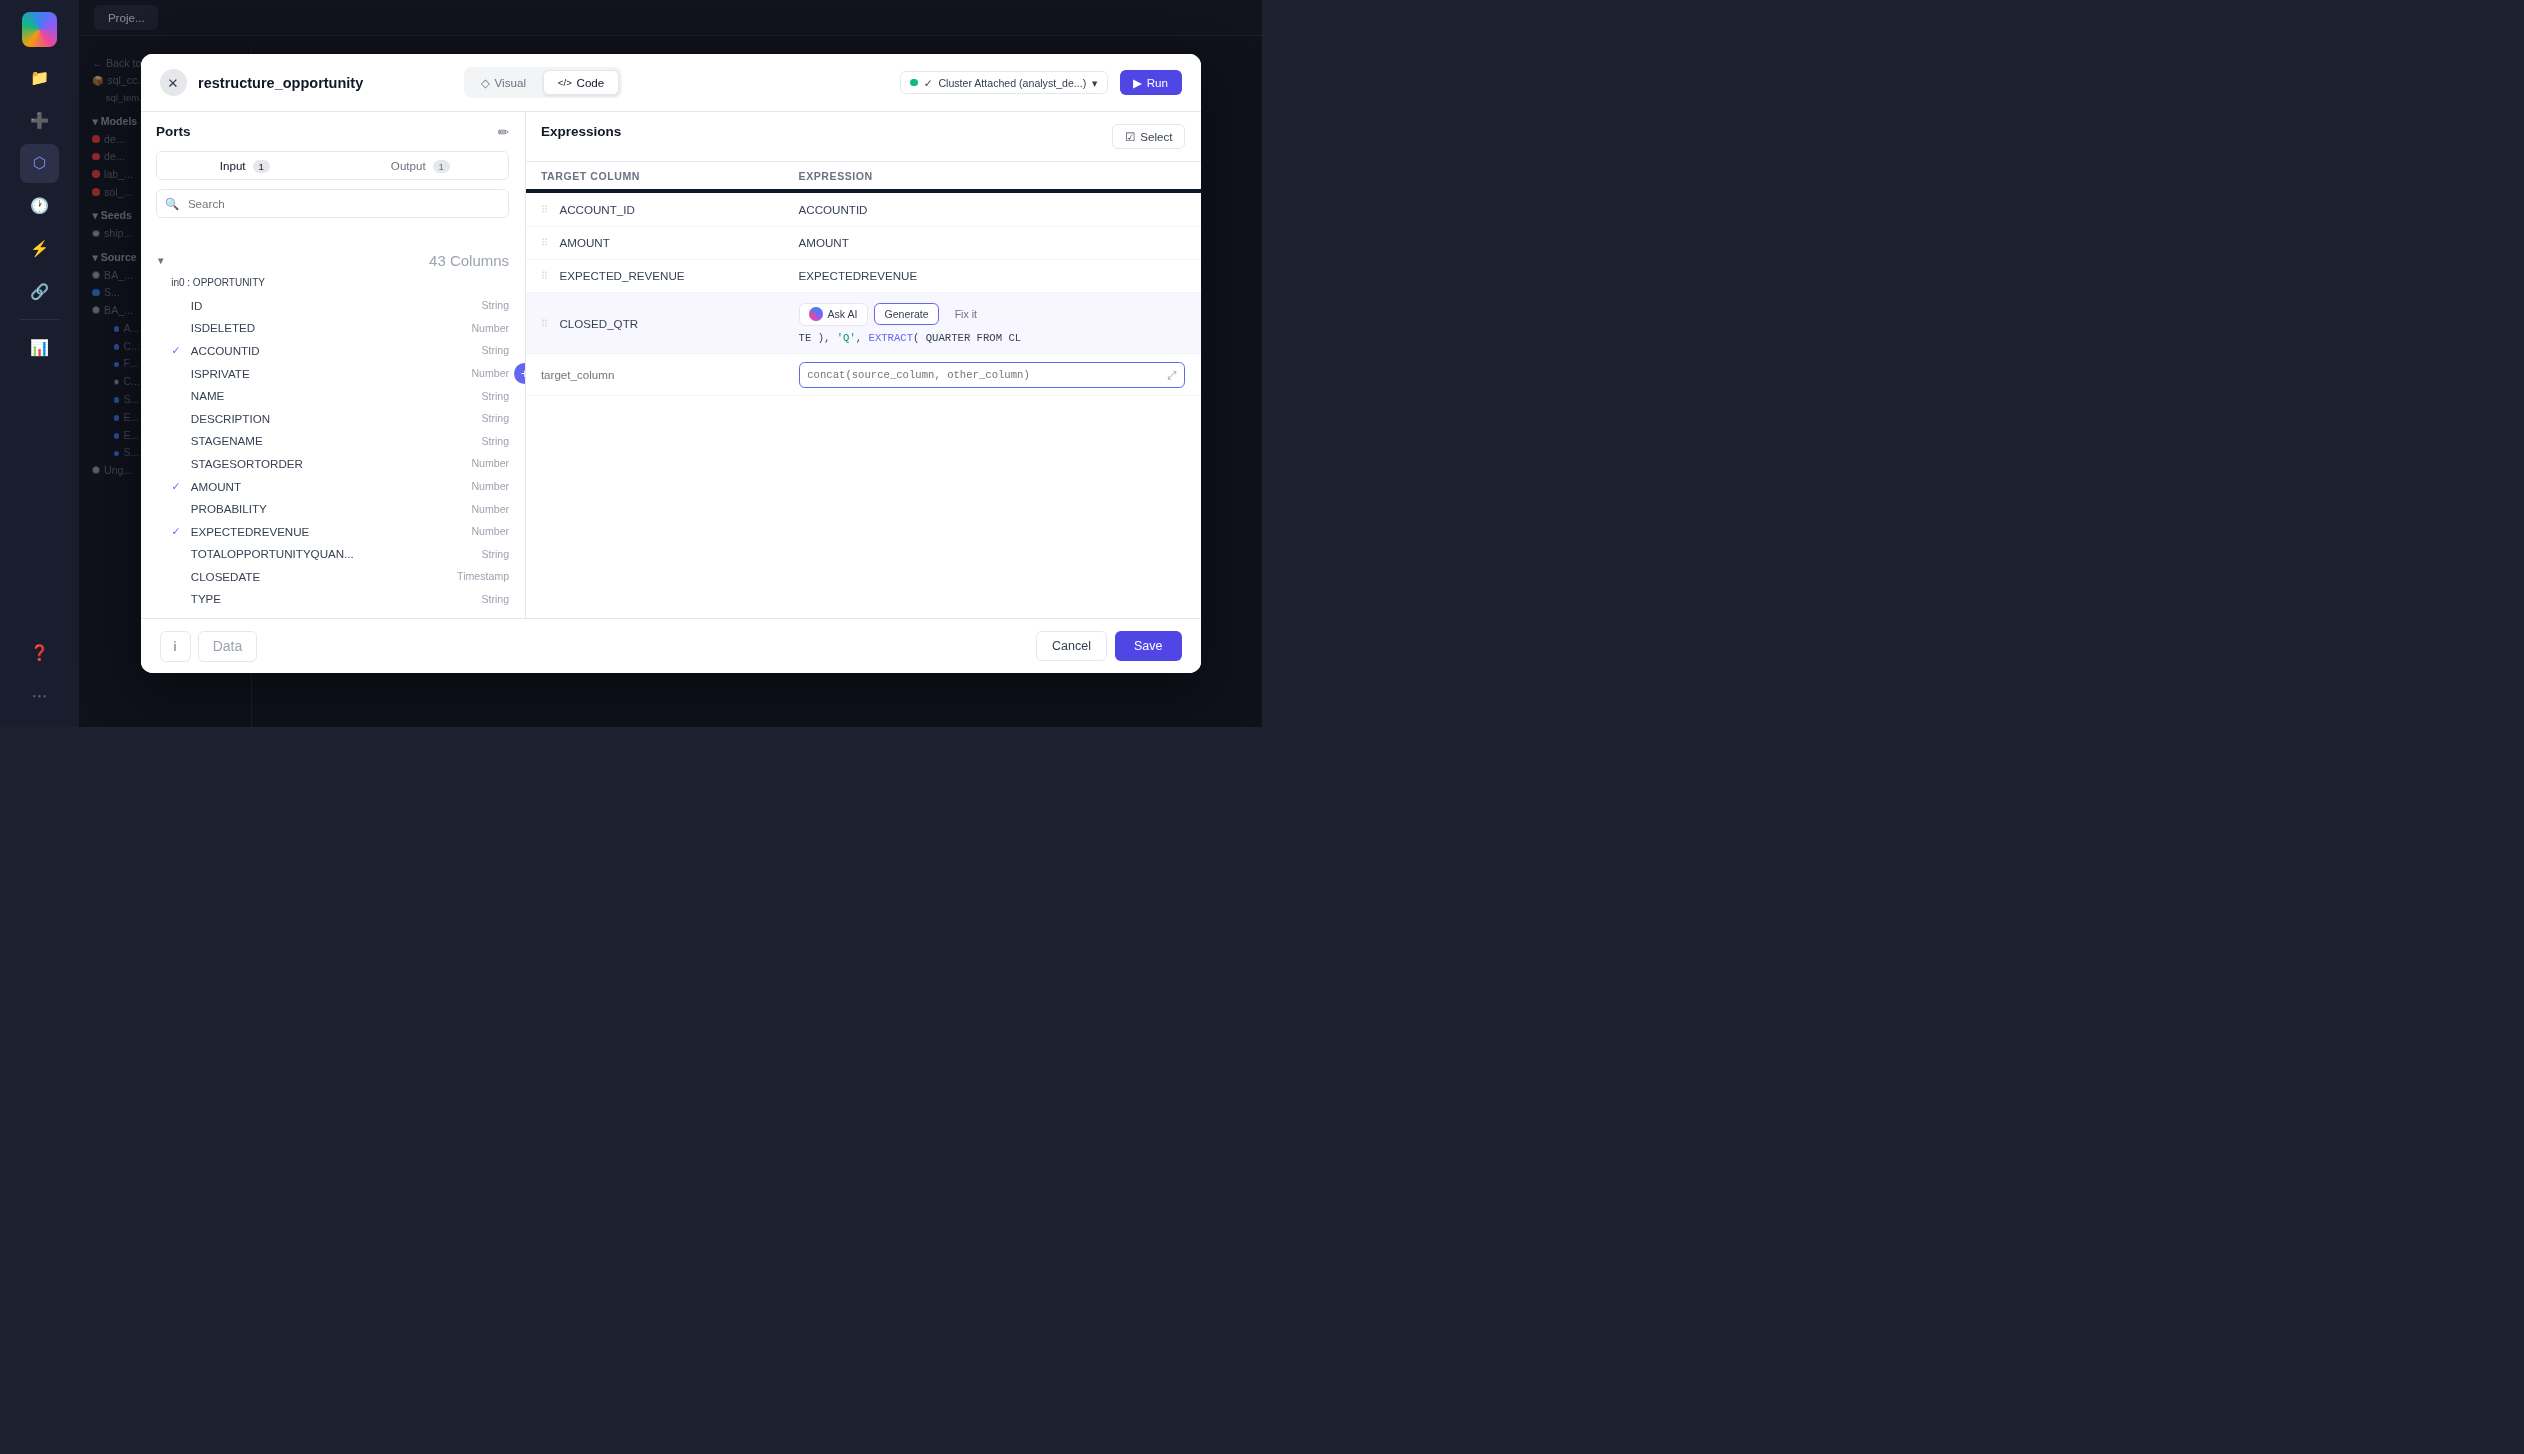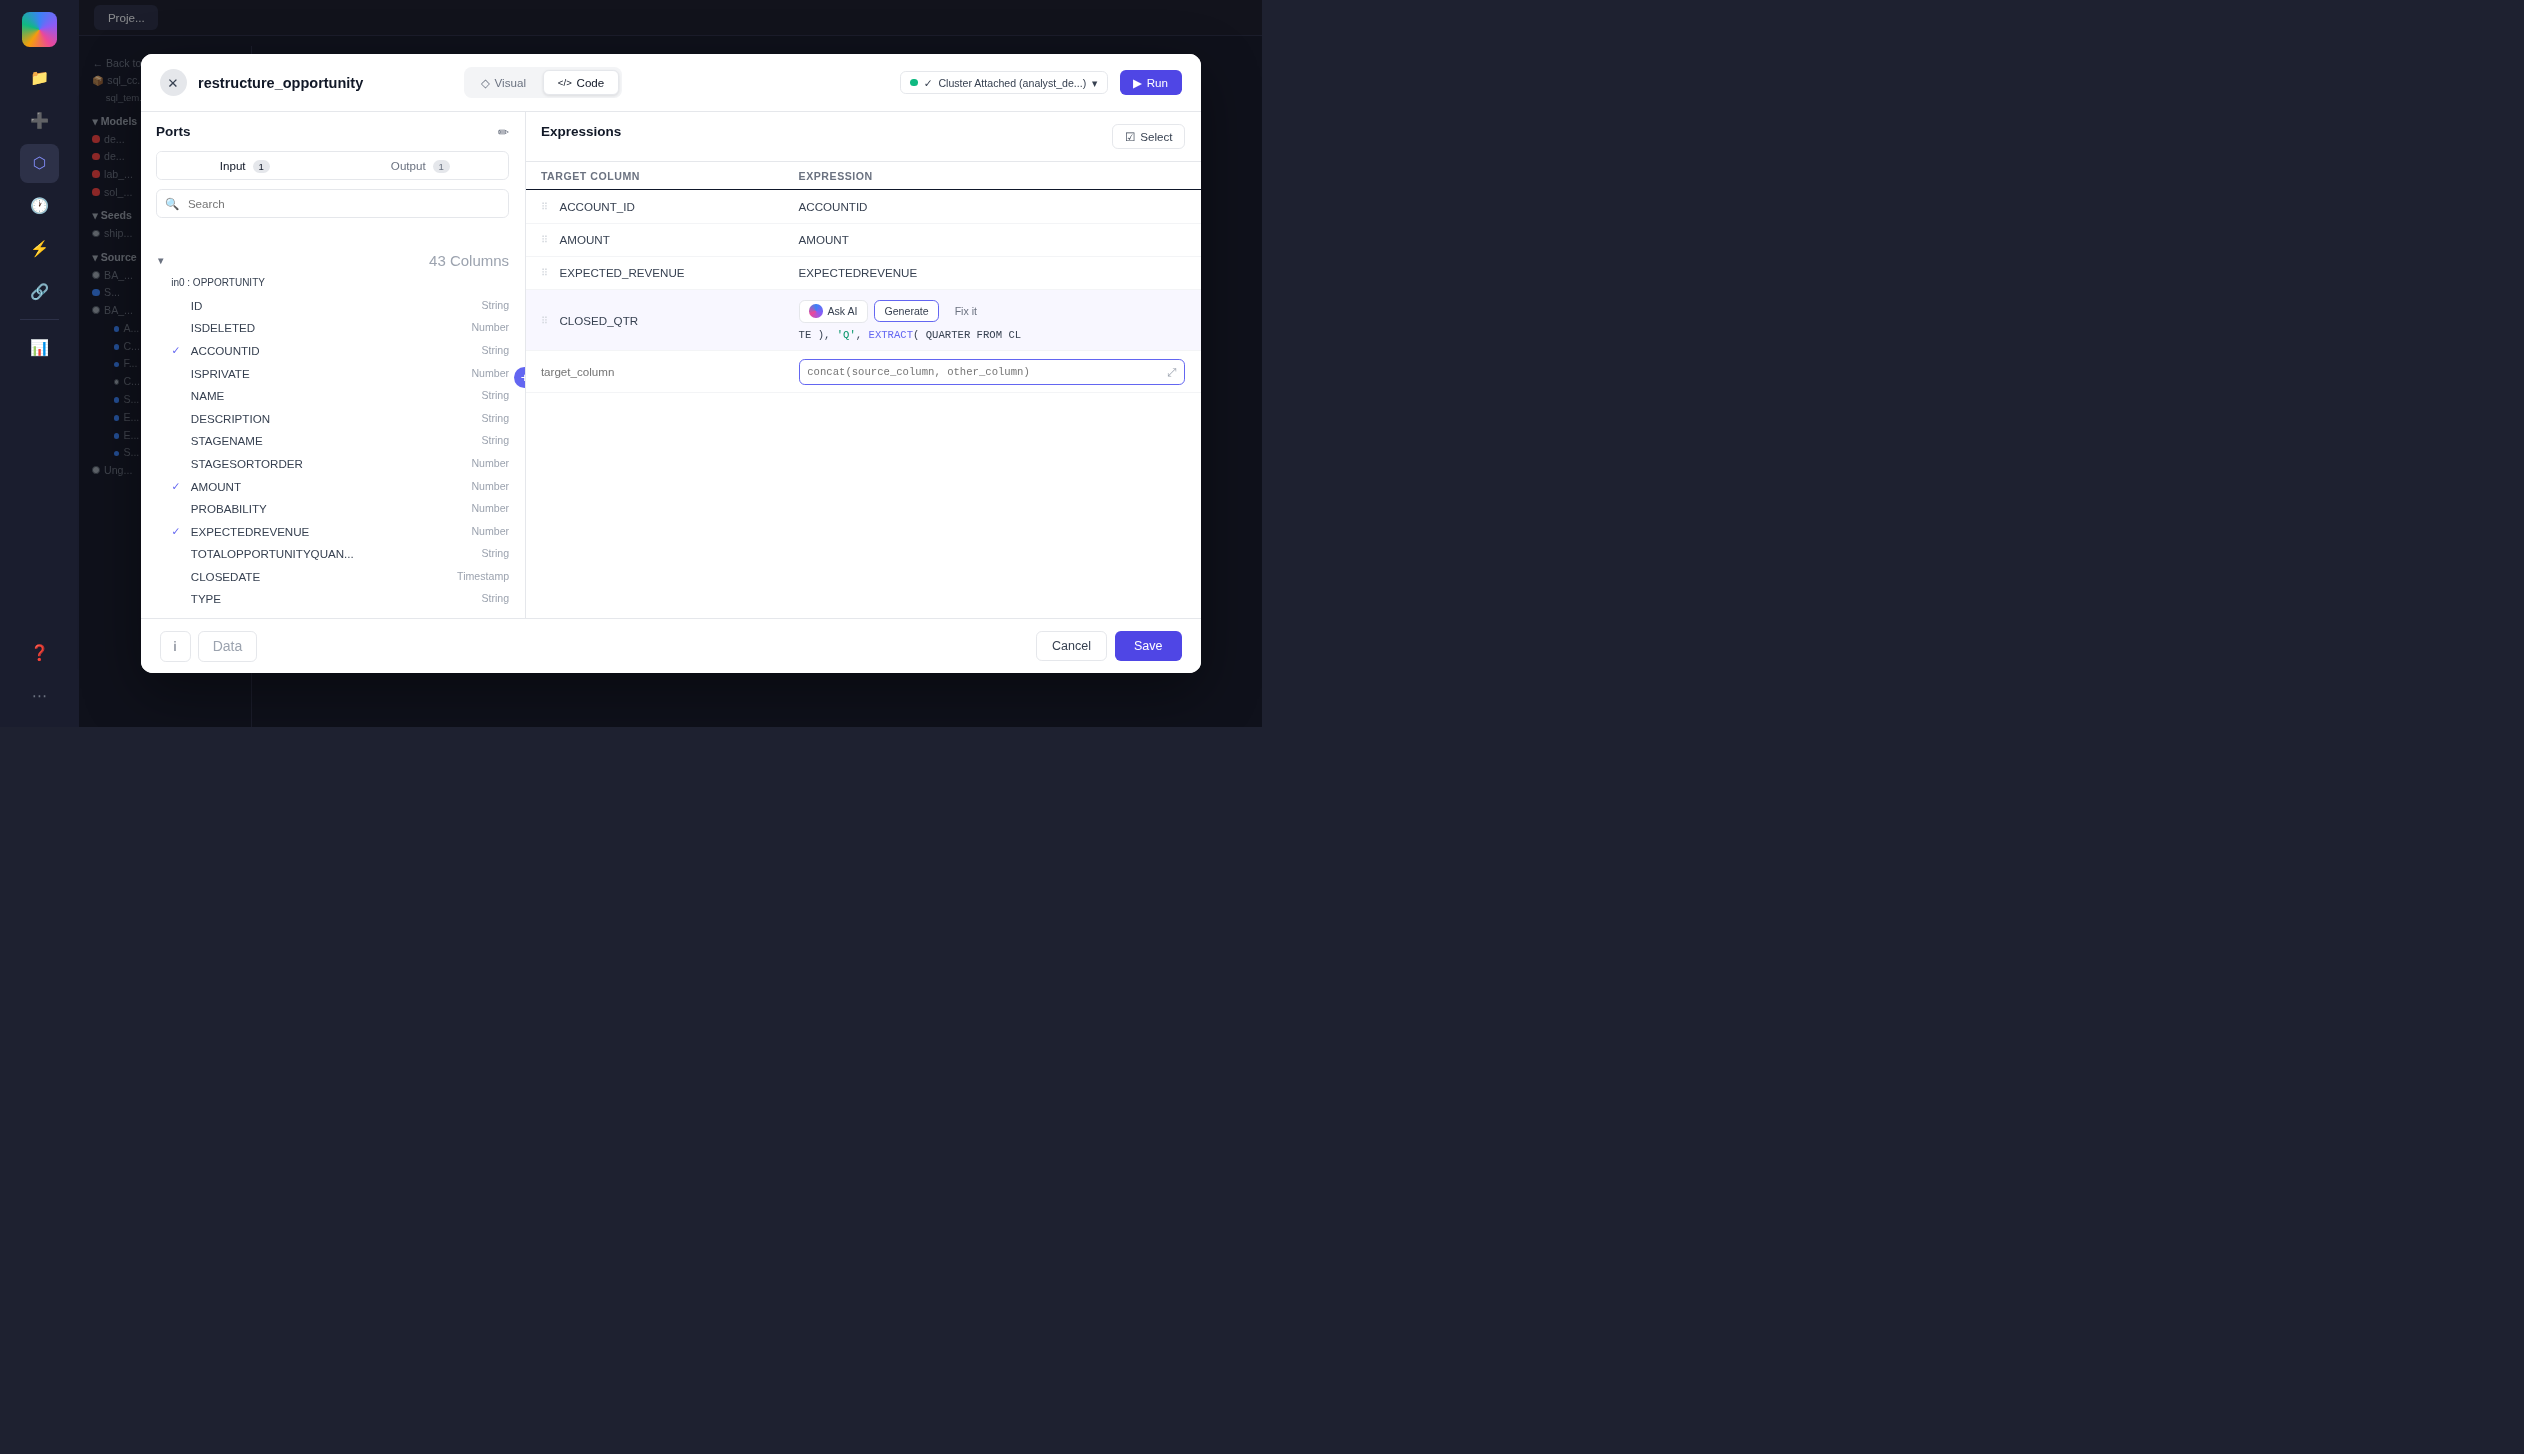--- a/index.html
+++ b/index.html
@@ -316,21 +316,21 @@
       color: #374151;
       flex: 1;
       margin-top: 44px;
     }
     .section-count {
       font-size: 15px;
       color: #9ca3af;
     }
     .column-row {
       display: flex;
-      align-items: flex-start;
+      align-items: center;
       padding: 4.8px 15.4px 4.8px 31px;
       cursor: pointer;
     }
     .col-check {
       width: 13.5px;
       color: #6366f1;
       font-size: 10.6px;
       margin-right: 5.8px;
     }
     .col-name {
@@ -385,21 +385,21 @@
     }
 
     .expr-table {
       flex: 1;
       overflow-y: auto;
     }
     .expr-table-header {
       display: grid;
       grid-template-columns: 1fr 1.5fr;
       padding: 7.7px 15.4px;
-      border-bottom: 1px solid #0f172a;
+      border-bottom: 4px solid #0f172a;
     }
     .expr-col-header {
       font-size: 10.6px;
       font-weight: 600;
       color: #6b7280;
       text-transform: uppercase;
       letter-spacing: 0.05em;
     }
     .expr-row {
       display: grid;

